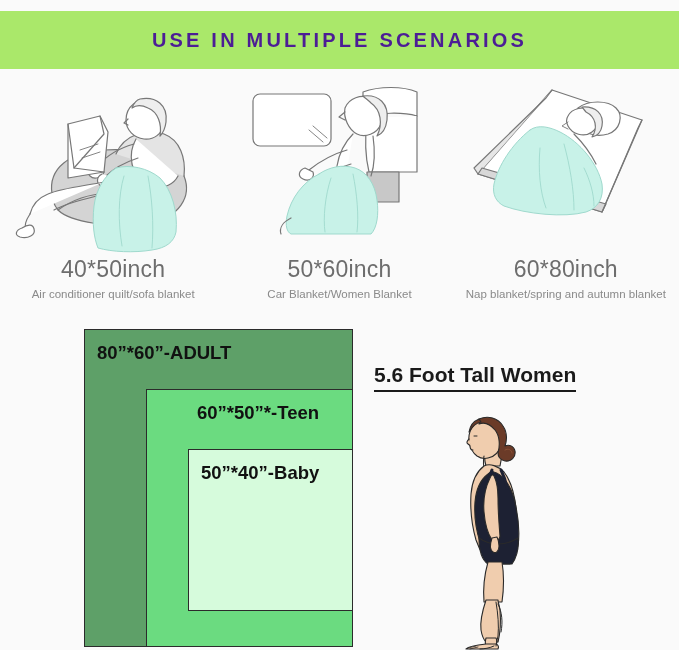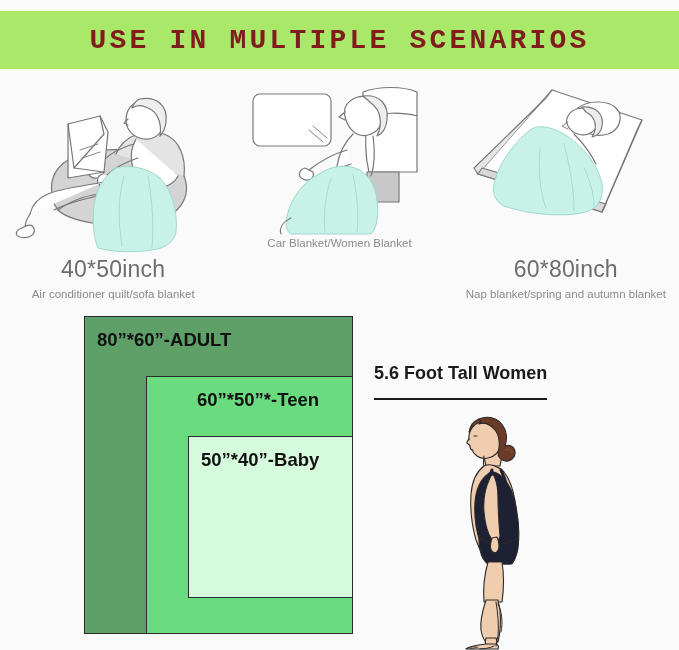--- a/index.html
+++ b/index.html
@@ -24,25 +24,25 @@
     left: 0;
     top: 11px;
     width: 679px;
     height: 58px;
     background: #aae86a;
     display: flex;
     align-items: center;
     justify-content: center;
   }
   .banner-title {
-    font-family: Liberation Mono, monospace;
-    font-size: 28px;
+    font-family: Liberation Sans, sans-serif;
+    font-size: 20px;
     font-weight: bold;
     letter-spacing: 3.2px;
-    color: #7f1d1d;
+    color: #4c1d95;
     white-space: nowrap;
   }
 
   
   .scenarios {
     position: absolute;
     left: 0;
     top: 72px;
     width: 679px;
     height: 228px;
@@ -73,21 +73,21 @@
     font-size: 11.5px;
     color: #8a8a8a;
     margin-top: 5px;
     white-space: nowrap;
   }
 
   
   .chart {
     position: absolute;
     left: 0;
-    top: 284px;
+    top: 297px;
     width: 679px;
     height: 350px;
   }
   .size-box {
     position: absolute;
     border: 1.5px solid #2b2b2b;
     box-sizing: border-box;
   }
   .size-box-label {
     position: absolute;
@@ -126,26 +126,26 @@
     position: absolute;
     left: 366px;
     top: 300px;
     width: 313px;
     height: 350px;
   }
   .woman-heading {
     position: absolute;
     left: 8px;
     top: 63px;
-    font-size: 18px;
+    font-size: 21px;
     font-weight: bold;
     color: #1a1a1a;
     white-space: nowrap;
     border-bottom: 2.5px solid #1a1a1a;
-    padding-bottom: 14px;
+    padding-bottom: 3px;
   }
   .woman-art {
     position: absolute;
     left: 40px;
     top: 100px;
     width: 180px;
     height: 250px;
   }
   svg { display: block; overflow: visible; }
 </style>
@@ -234,20 +234,21 @@
             <path d="M74 54 L88 66" stroke-width="0.9"></path>
 
             <path d="M80 102 C64 110 52 126 48 144 C46 154 48 160 52 162 L132 162 C138 156 140 142 138 128 C136 112 128 100 116 96 C104 92 90 95 80 102 Z" fill="#c8f2e8" stroke="#9fd9cd" stroke-width="1"></path>
             <path d="M92 106 C86 124 84 146 86 160" stroke="#9fd9cd" stroke-width="0.9"></path>
             <path d="M114 102 C118 122 120 144 118 160" stroke="#9fd9cd" stroke-width="0.9"></path>
 
             <path d="M52 146 C44 150 40 156 42 162"></path>
           </g>
         </svg>
       </div>
+      <div class="scene-size">50*60inch</div>
       <div class="scene-desc">Car Blanket/Women Blanket</div>
     </div>
 
     <div class="scenario">
       <div class="scene-art">
         <svg width="220" height="160" viewBox="0 0 220 160">
           <g fill="none" stroke="#777" stroke-width="1.2" stroke-linejoin="round" stroke-linecap="round">
 
             <path d="M96 18 L186 48 L146 140 L22 102 Z" fill="#fff"></path>
             <path d="M96 18 L90 26 L18 96 L22 102" fill="#e6e6e6"></path>

